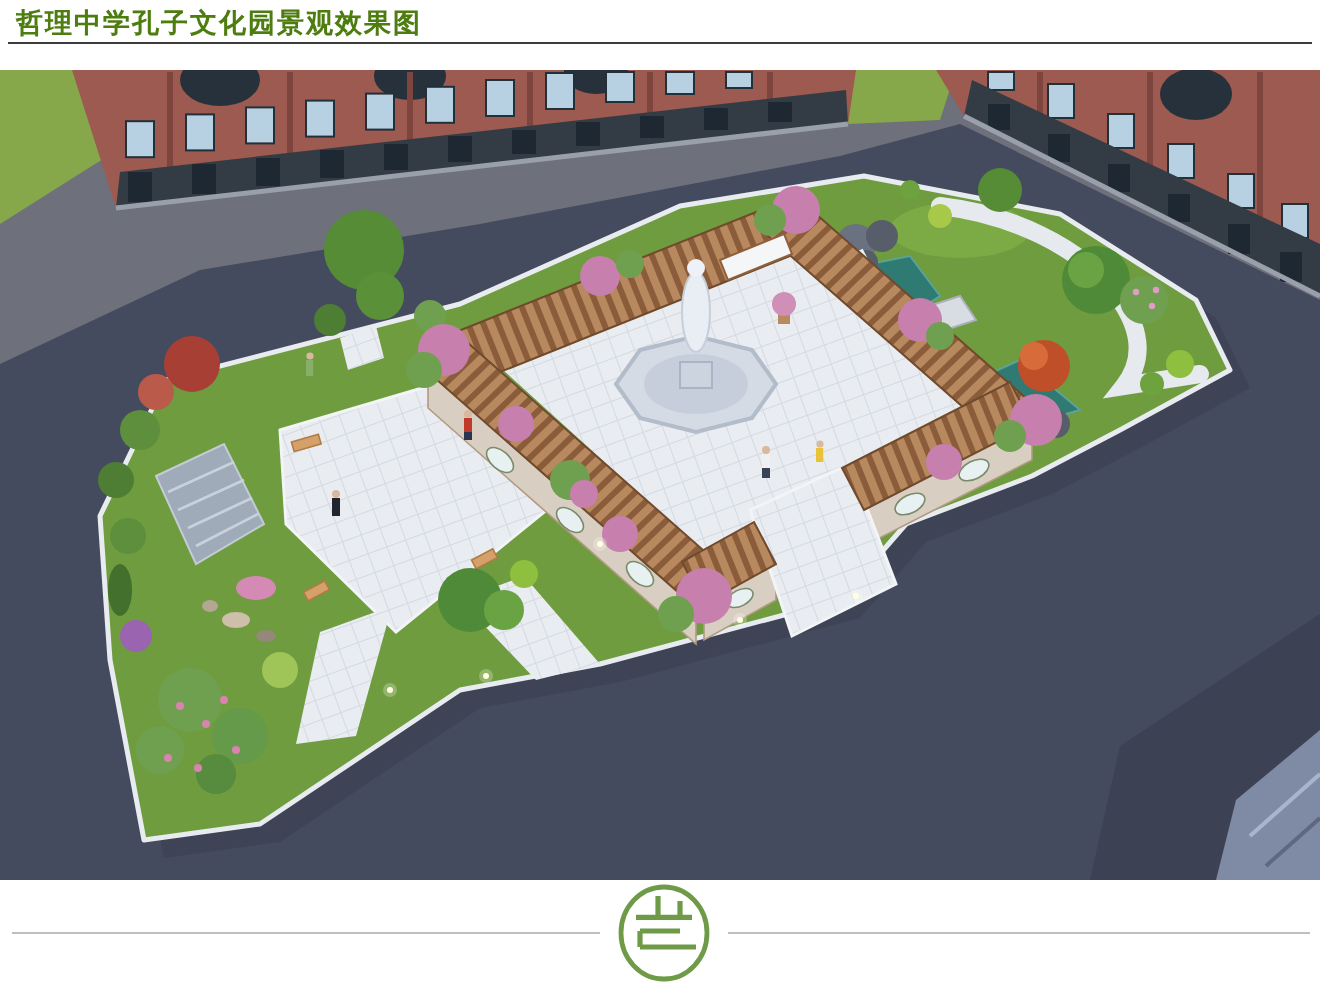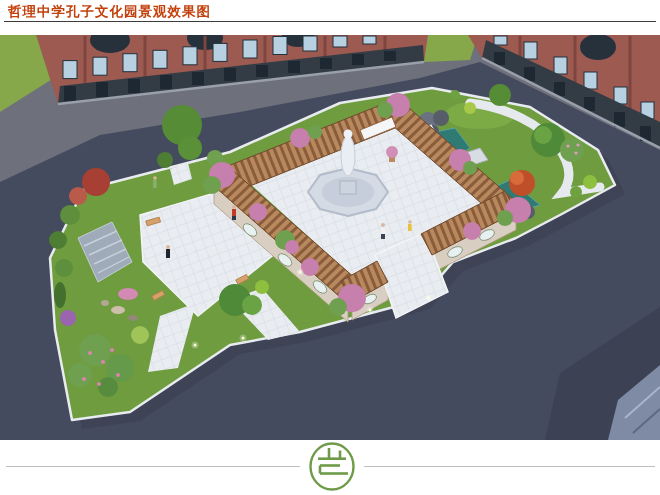--- a/index.html
+++ b/index.html
@@ -1,19 +1,19 @@
 <!DOCTYPE html>
 <html><head>
 <meta charset="utf-8">
 <style>
   html,body{margin:0;padding:0;}
   body{width:660px;height:495px;position:relative;background:#ffffff;overflow:hidden;
        font-family:"Liberation Sans","DejaVu Sans",sans-serif;}
   .board-title{position:absolute;left:8px;top:3px;font-size:13.5px;font-weight:bold;
-       color:#c2410c;letter-spacing:1px;white-space:nowrap;}
+       color:#4d7c0f;letter-spacing:1px;white-space:nowrap;}
   .title-rule{position:absolute;left:4px;top:21px;width:652px;height:0;
        border-top:1.5px solid #3c3c3c;}
   .scene-wrap{position:absolute;left:0;top:35px;width:660px;height:405px;}
   .footer-line{position:absolute;top:466px;height:0;border-top:1px solid #bcc0c5;}
   .footer-line.left{left:6px;width:294px;}
   .footer-line.right{left:364px;width:291px;}
   .logo-wrap{position:absolute;left:302px;top:437px;width:60px;height:60px;}
 </style>
 </head>
 <body>

